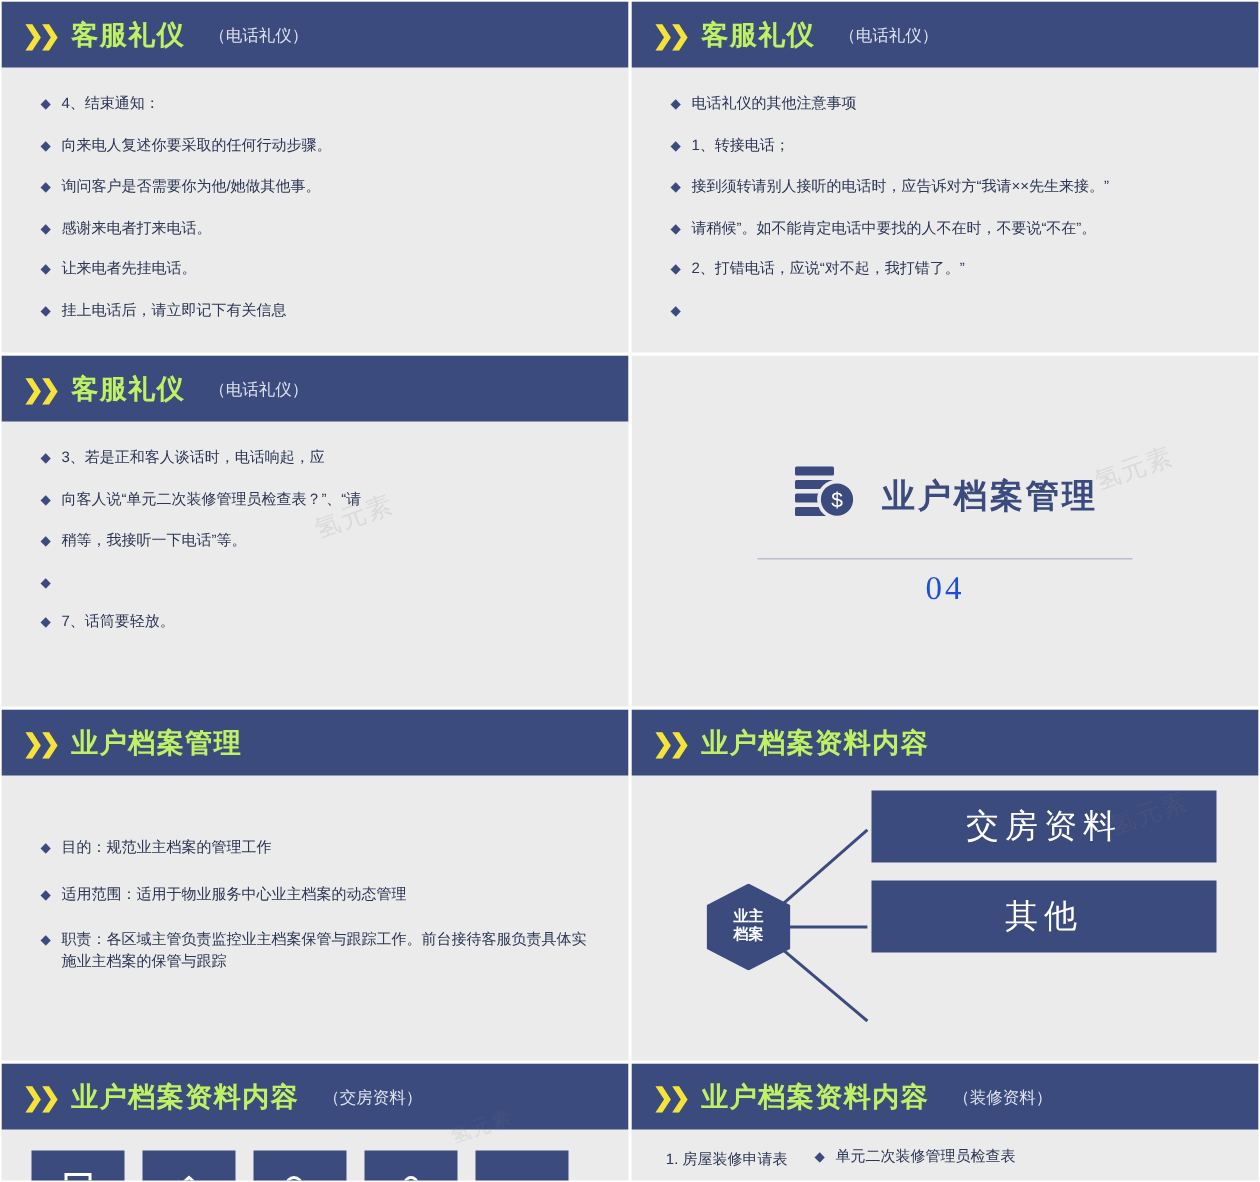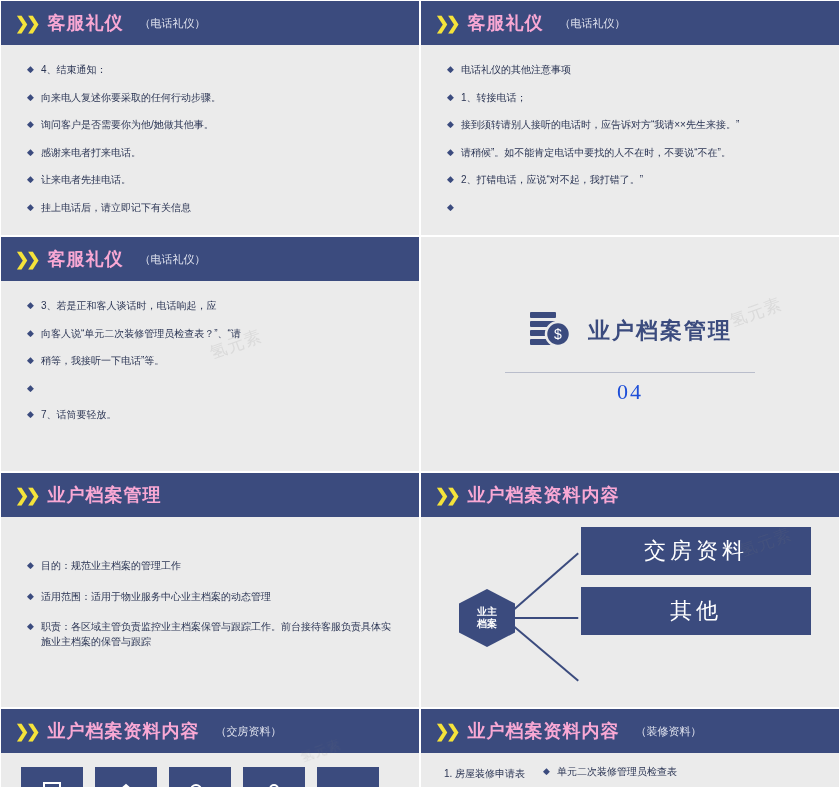--- a/index.html
+++ b/index.html
@@ -33,21 +33,21 @@
   }
   .chev {
     color: #f5e33a;
     font-size: 17px;
     font-weight: bold;
     letter-spacing: -3px;
     line-height: 1;
     flex: 0 0 auto;
   }
   .hdr-title {
-    color: #f9a8d4;
+    color: #bef264;
     font-size: 18px;
     font-weight: bold;
     letter-spacing: 1px;
   }
   .hdr-sub {
     color: #dfe2ee;
     font-size: 11px;
     margin-left: 6px;
   }
   
@@ -116,21 +116,21 @@
     position: absolute;
     left: 38px; top: 72px;
     width: 56px; height: 58px;
   }
   .hex {
     width: 56px; height: 58px;
     background: #3b4b7e;
     clip-path: polygon(50% 0%, 100% 25%, 100% 75%, 50% 100%, 0% 75%, 0% 25%);
     display: flex; flex-direction: column;
     align-items: center; justify-content: center;
-    color: #fff; font-size: 10px; line-height: 1.25; font-weight: bold;
+    color: #fff; font-size: 10px; line-height: 1.25; font-weight: bold; margin-left: 12px;
   }
   .boxes {
     position: absolute;
     left: 160px; top: 10px;
     display: flex; flex-direction: column; gap: 12px;
   }
   .dbox {
     width: 230px; height: 48px;
     background: #3b4b7e;
     color: #ffffff;

